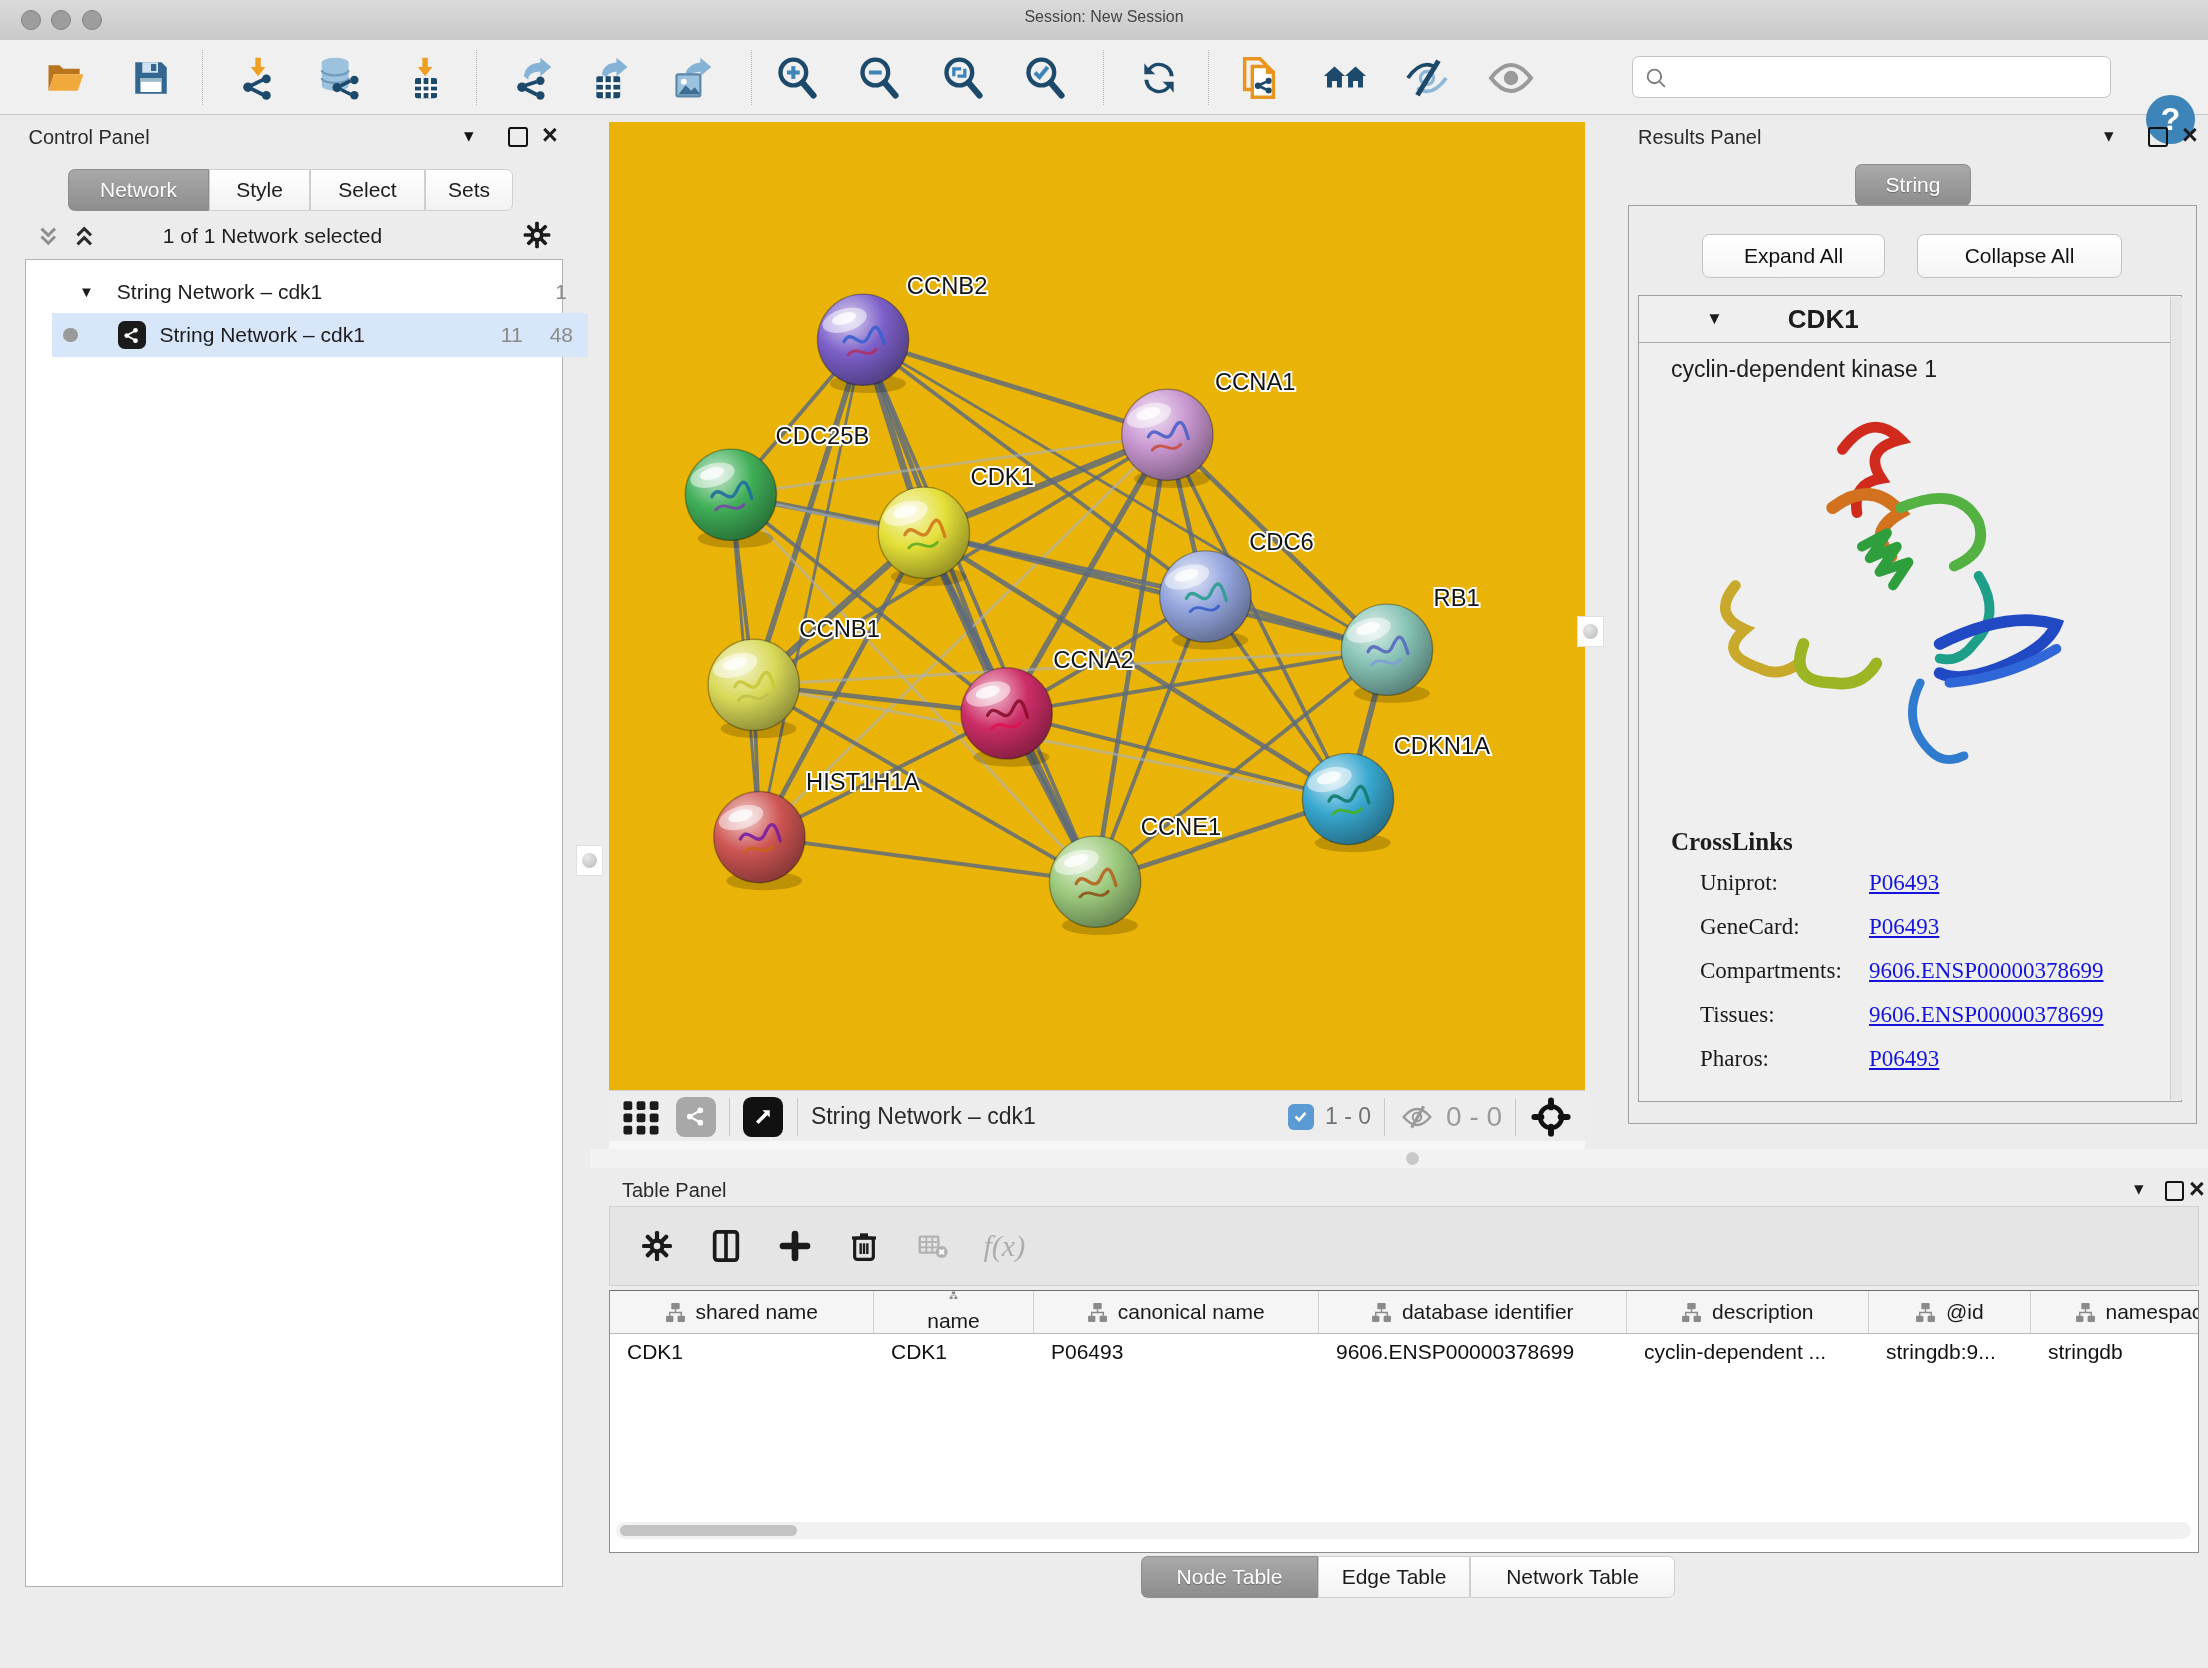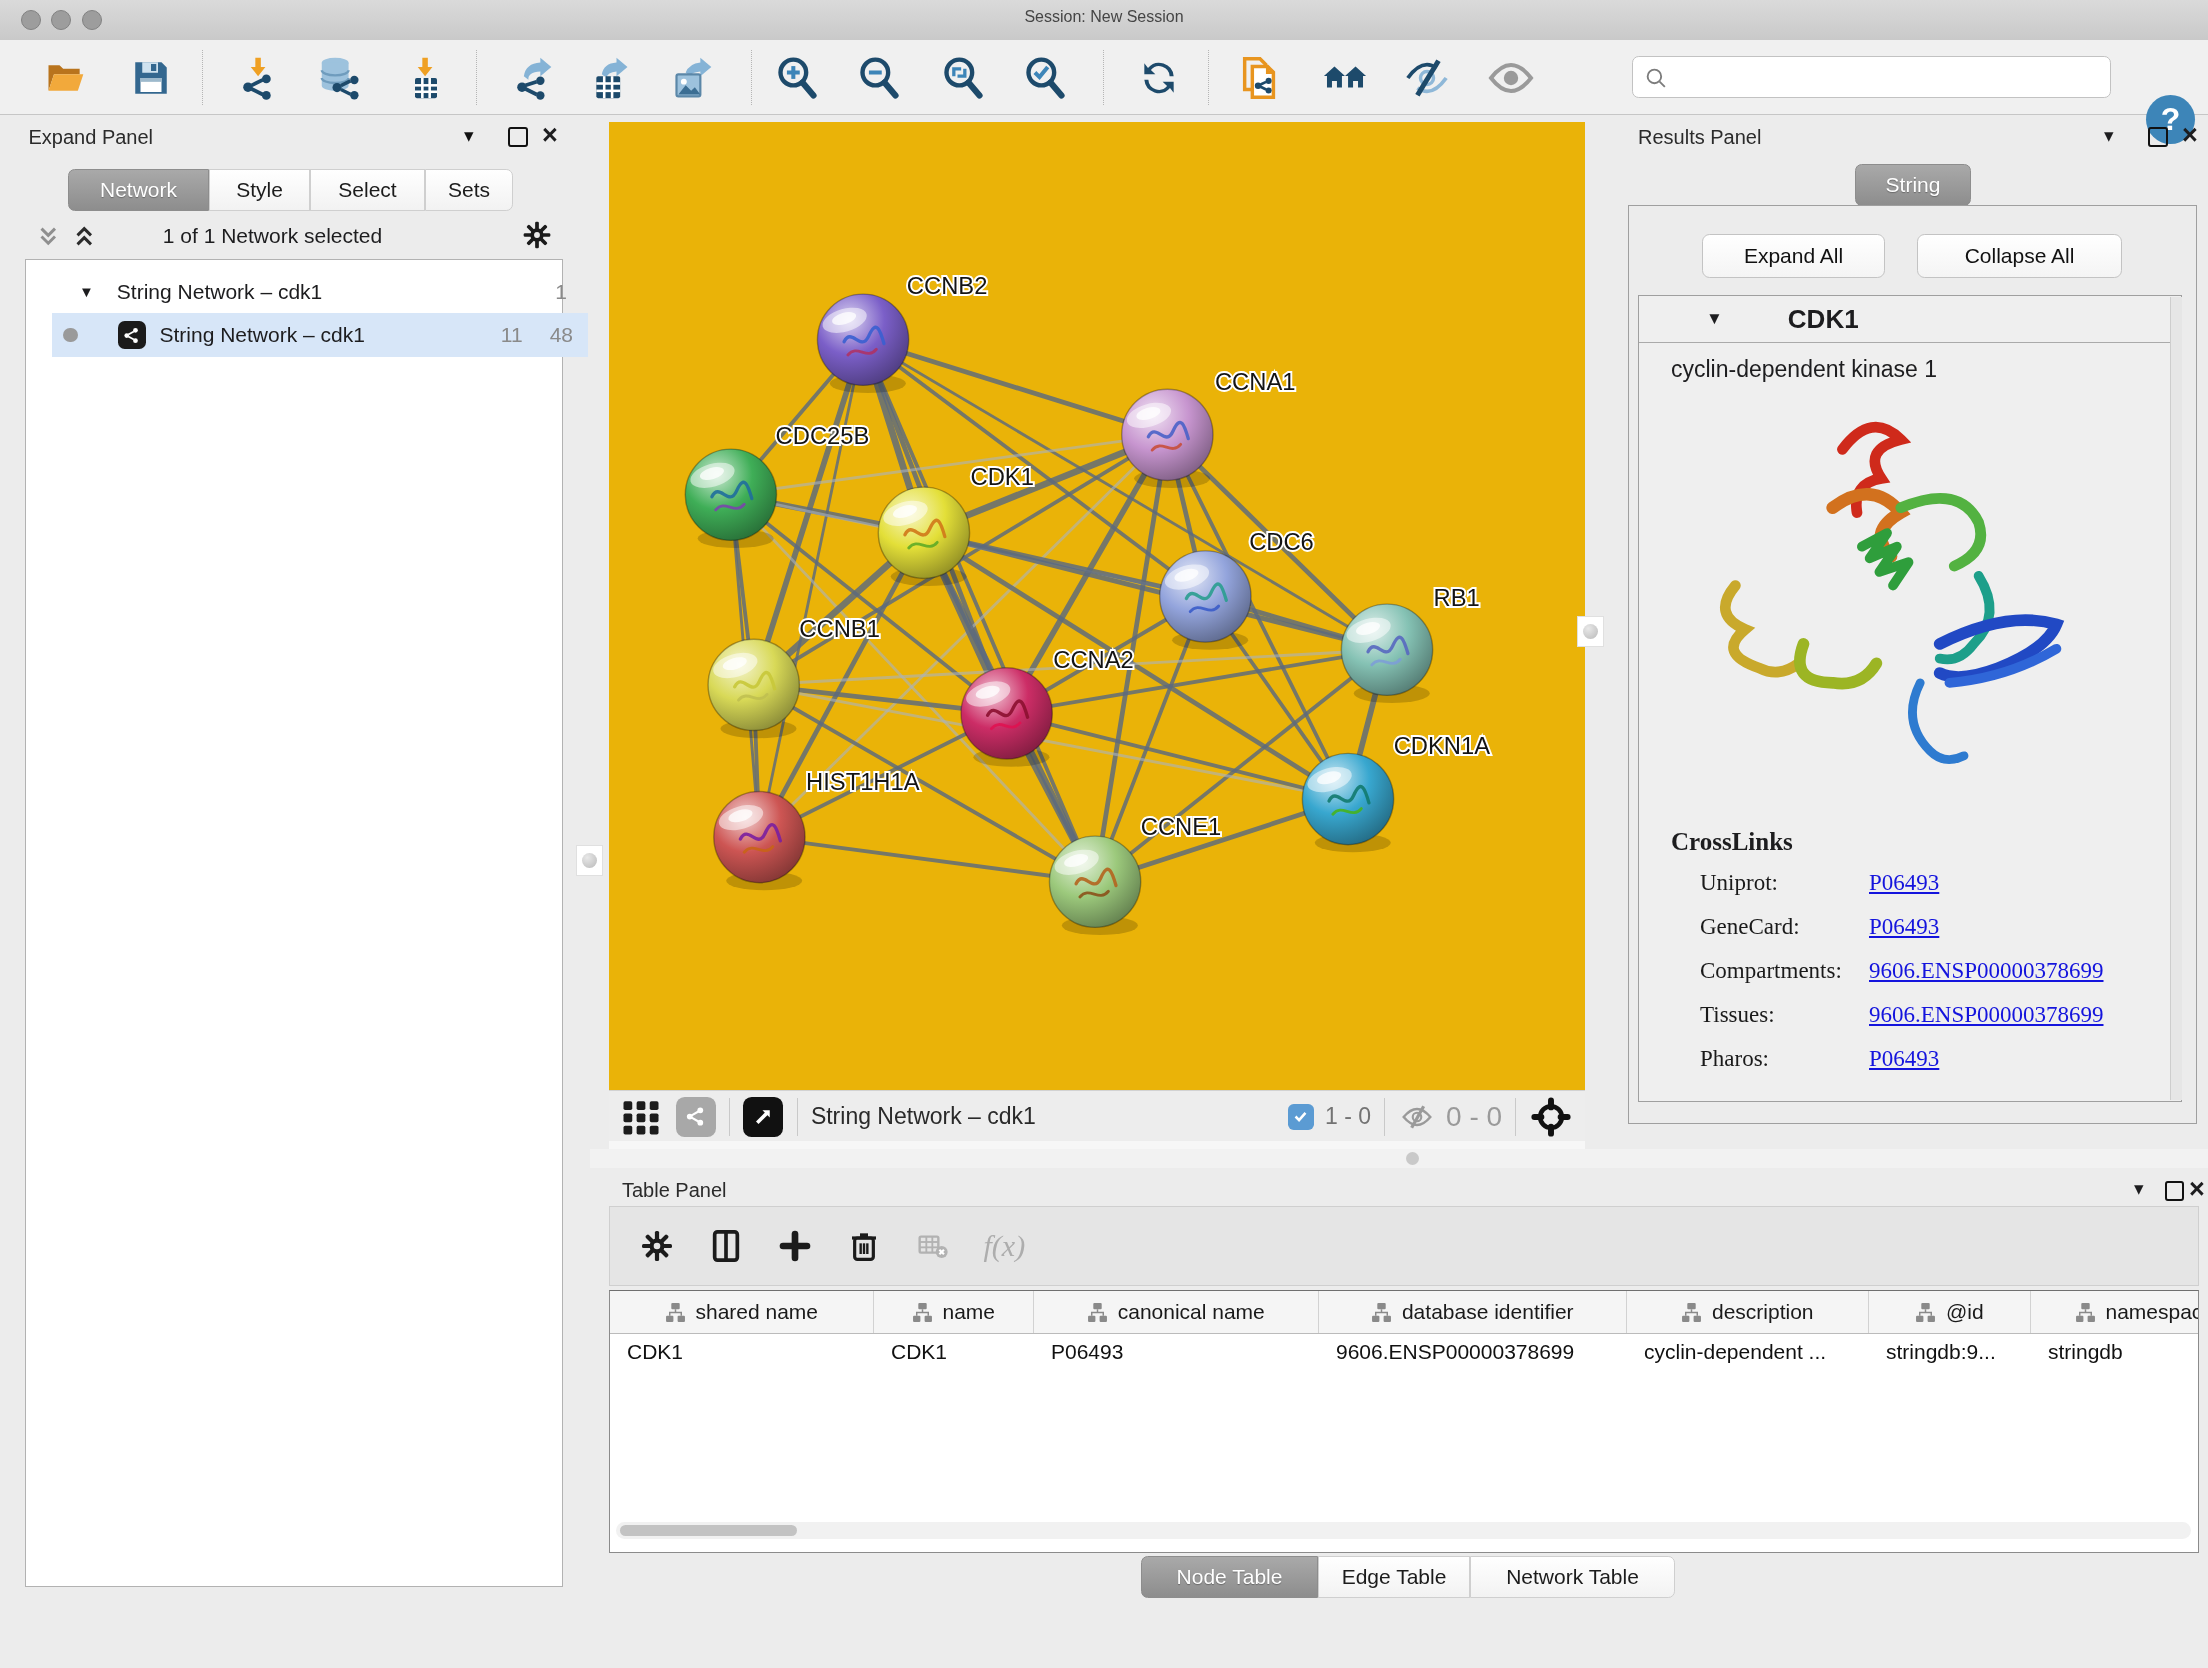--- a/index.html
+++ b/index.html
@@ -263,21 +263,21 @@
     <input class="abs search" type="text" placeholder="" style="">
     <svg class="abs" style="left:1644px;top:26px" width="25" height="25" viewBox="0 0 24 24">
       <circle cx="10" cy="10" r="6.5" fill="none" stroke="#7c7c7c" stroke-width="1.8"></circle>
       <line x1="15" y1="15" x2="20" y2="20" stroke="#7c7c7c" stroke-width="1.8"></line>
     </svg>
     <div class="abs" style="left:2146px;top:55px;width:49px;height:49px;border-radius:50%;background:#3d85b8;display:flex;align-items:center;justify-content:center;color:#fff;font-size:32px;font-weight:700;">
       <span>?</span>
     </div>
   </div>
 
-  <div class="abs ptitle" style="left:28.5px;top:126px">Expand Panel</div>
+  <div class="abs ptitle" style="left:28.5px;top:126px">Control Panel</div>
   <div class="abs" style="left:464px;top:124px;font-size:19px;color:#111">▾</div>
   <div class="abs" style="left:508px;top:127px;width:16px;height:16px;border:2.4px solid #111;border-radius:2.9px"></div>
   <div class="abs" style="left:542px;top:120px;font-size:27px;font-weight:700">×</div>
 
   <div class="abs tab tabsel tabL" style="left:68px;top:169px;width:141px">Network</div>
   <div class="abs tab" style="left:209px;top:169px;width:101px">Style</div>
   <div class="abs tab" style="left:310px;top:169px;width:115px">Select</div>
   <div class="abs tab tabR" style="left:425px;top:169px;width:88px">Sets</div>
 
   <svg class="abs" style="left:34px;top:223px" width="28.5" height="27" viewBox="0 0 24 24">
@@ -748,21 +748,21 @@
               <rect x="6" y="1" width="8" height="6" rx="1"></rect>
               <rect x="1" y="13" width="7" height="6" rx="1"></rect>
               <rect x="12" y="13" width="7" height="6" rx="1"></rect>
             </g>
             <g stroke="#8a8a8a" stroke-width="1.4" fill="none">
               <path d="M10 7v3M4.5 13v-3h11v3"></path>
             </g>
           </svg>
           <span>shared name</span>
         </div>
-        <div class="th" style="width: 160px;">
+        <div class="th" style="width: 160px; flex-direction: column;">
           <svg width="21" height="21" viewBox="0 0 20 20">
             <g fill="#8a8a8a">
               <rect x="6" y="1" width="8" height="6" rx="1"></rect>
               <rect x="1" y="13" width="7" height="6" rx="1"></rect>
               <rect x="12" y="13" width="7" height="6" rx="1"></rect>
             </g>
             <g stroke="#8a8a8a" stroke-width="1.4" fill="none">
               <path d="M10 7v3M4.5 13v-3h11v3"></path>
             </g>
           </svg>

